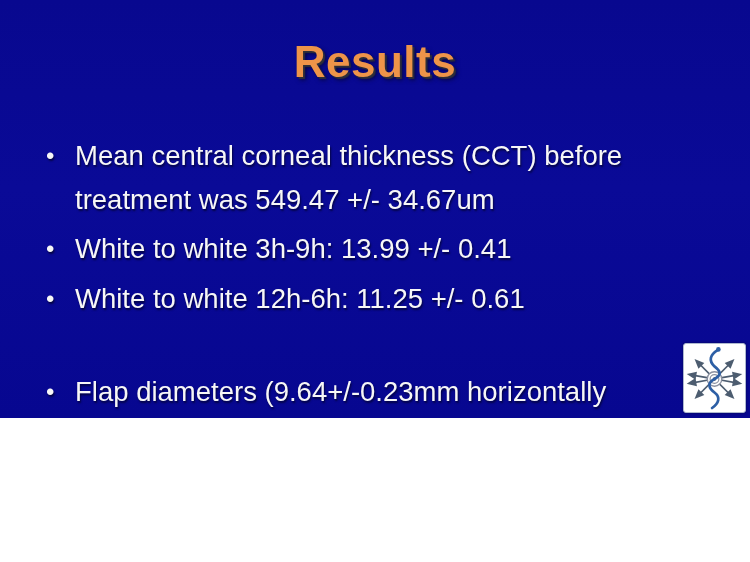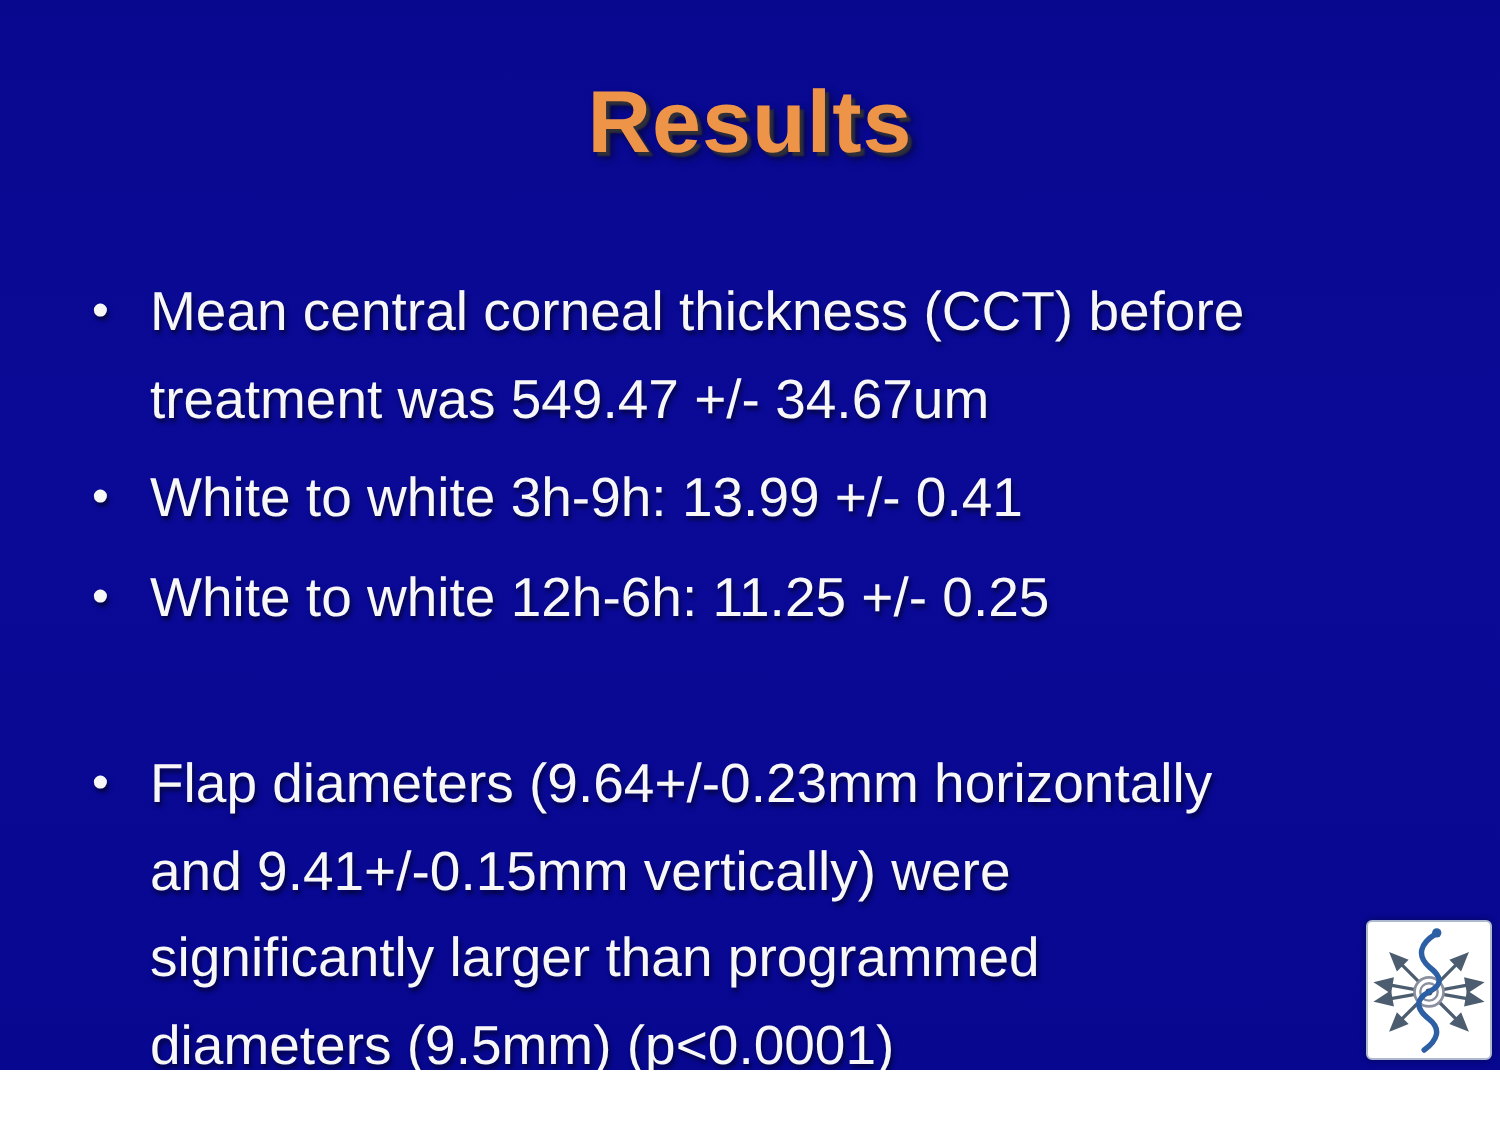--- a/index.html
+++ b/index.html
@@ -4,21 +4,21 @@
 <style>
   * { margin: 0; padding: 0; box-sizing: border-box; }
   html, body { width: 750px; height: 562px; }
   body {
     font-family: "Liberation Sans", "DejaVu Sans", sans-serif;
     overflow: hidden;
   }
   .slide {
     position: relative;
     width: 750px;
-    height: 535px;
+    height: 418px;
     background: #070792;
     background: linear-gradient(180deg, #08088f 0%, #0a0a97 45%, #070790 100%);
     overflow: hidden;
   }
   .slide-title {
     margin-top: 36px;
     text-align: center;
     font-size: 44px;
     font-weight: 700;
     line-height: 52px;
@@ -74,21 +74,21 @@
       <span class="bullet-marker">•</span>
       <span class="bullet-text">Mean central corneal thickness (CCT) before
 treatment was 549.47 +/- 34.67um</span>
     </li>
     <li class="bullet-item">
       <span class="bullet-marker">•</span>
       <span class="bullet-text">White to white 3h-9h: 13.99 +/- 0.41</span>
     </li>
     <li class="bullet-item">
       <span class="bullet-marker">•</span>
-      <span class="bullet-text">White to white 12h-6h: 11.25 +/- 0.25</span>
+      <span class="bullet-text">White to white 12h-6h: 11.25 +/- 0.61</span>
     </li>
     <li class="bullet-item spaced-before">
       <span class="bullet-marker">•</span>
       <span class="bullet-text">Flap diameters (9.64+/-0.23mm horizontally
 and 9.41+/-0.15mm vertically) were
 significantly larger than programmed
 diameters (9.5mm) (p&lt;0.0001)</span>
     </li>
   </ul>
 

